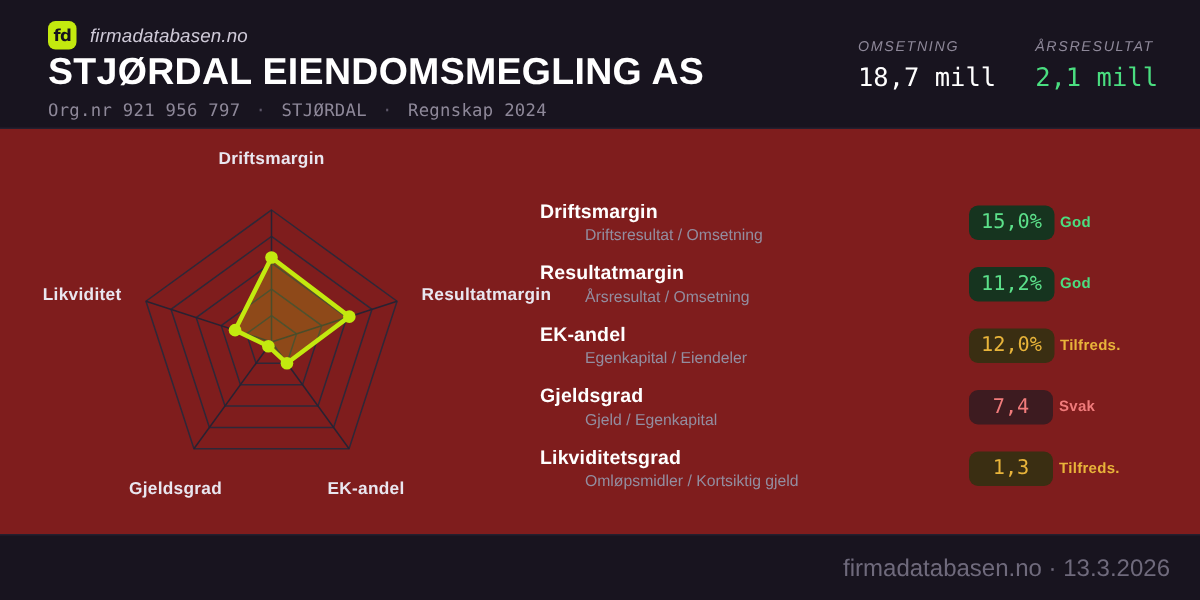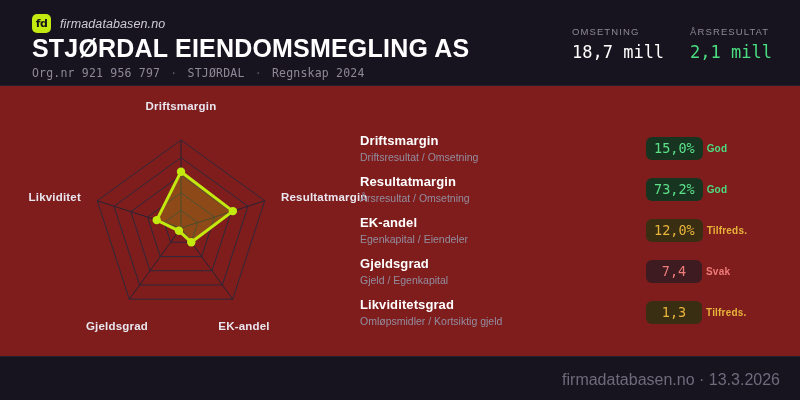--- a/index.html
+++ b/index.html
@@ -59,21 +59,21 @@
 
   
   .kpis {
     position: absolute; right: 28px; top: 26px;
     display: flex; align-items: flex-start; gap: 26px;
   }
   .kpi { text-align: left; }
   .kpi-label {
     color: #8e8899; font-size: 9.5px;
     letter-spacing: 1.1px; text-transform: uppercase;
-    margin-bottom: 5px; white-space: nowrap;
+    margin-bottom: 5px; white-space: nowrap; font-style: italic;
   }
   .kpi-value {
     font-family: "DejaVu Sans Mono", monospace;
     font-size: 17px; color: #ffffff;
     letter-spacing: 0px; white-space: nowrap;
   }
   .kpi-value.pos { color: #4ade80; }
 
   
   .radar-wrap {
@@ -99,20 +99,21 @@
     display: flex; align-items: center;
   }
   .metric-text { flex: 1; }
   .metric-name {
     color: #ffffff; font-size: 13px; font-weight: bold;
     letter-spacing: 0.1px; line-height: 1.25;
   }
   .metric-formula {
     color: #938d9f; font-size: 10.5px; line-height: 1.35;
     margin-top: 1px;
+    margin-left: 30px;
   }
   .metric-right {
     display: flex; align-items: center; gap: 4px;
     width: 132px; justify-content: flex-start;
   }
   .metric-pill {
     font-family: "DejaVu Sans Mono", monospace;
     font-size: 13.5px;
     padding: 3px 8px 4px 8px;
     border-radius: 6px;
@@ -225,21 +226,21 @@
         <div class="metric-rating rate-god">God</div>
       </div>
     </div>
 
     <div class="metric-row">
       <div class="metric-text">
         <div class="metric-name">Resultatmargin</div>
         <div class="metric-formula">Årsresultat / Omsetning</div>
       </div>
       <div class="metric-right">
-        <div class="metric-pill pill-god">73,2%</div>
+        <div class="metric-pill pill-god">11,2%</div>
         <div class="metric-rating rate-god">God</div>
       </div>
     </div>
 
     <div class="metric-row">
       <div class="metric-text">
         <div class="metric-name">EK-andel</div>
         <div class="metric-formula">Egenkapital / Eiendeler</div>
       </div>
       <div class="metric-right">

